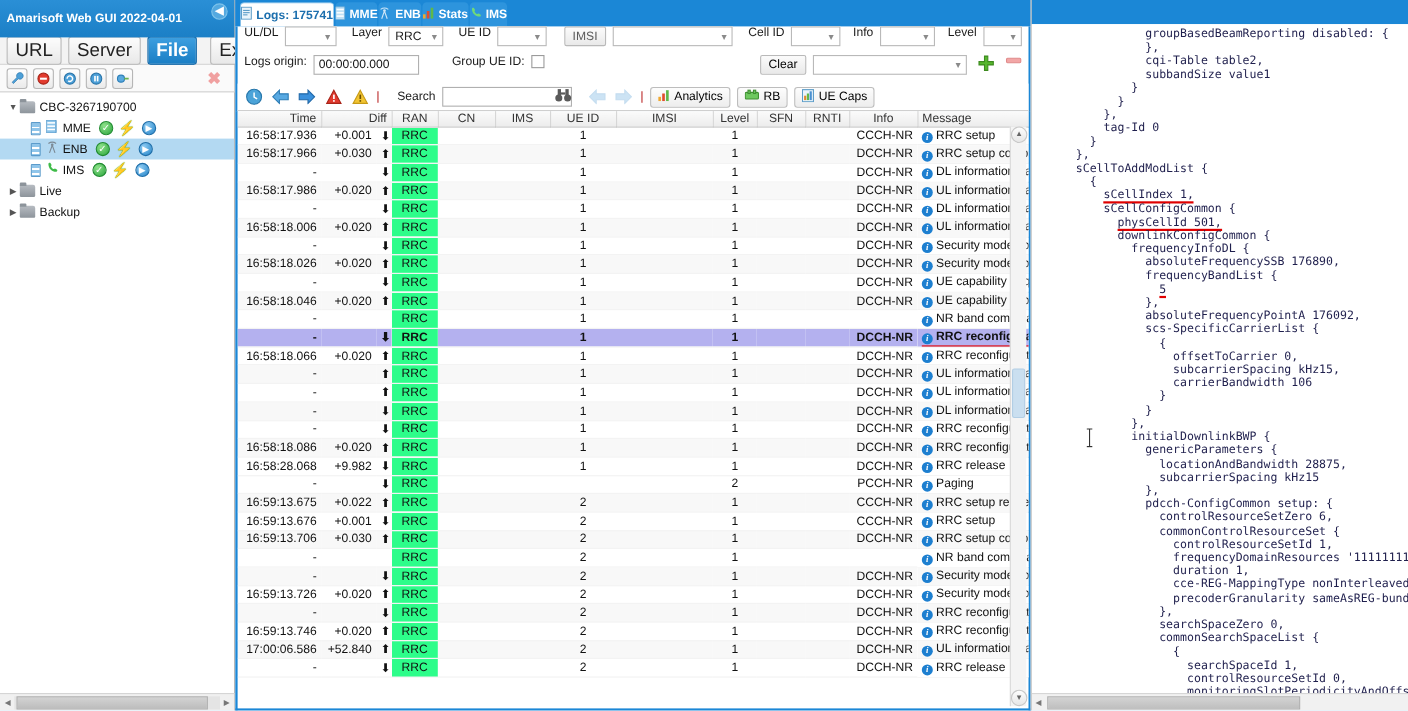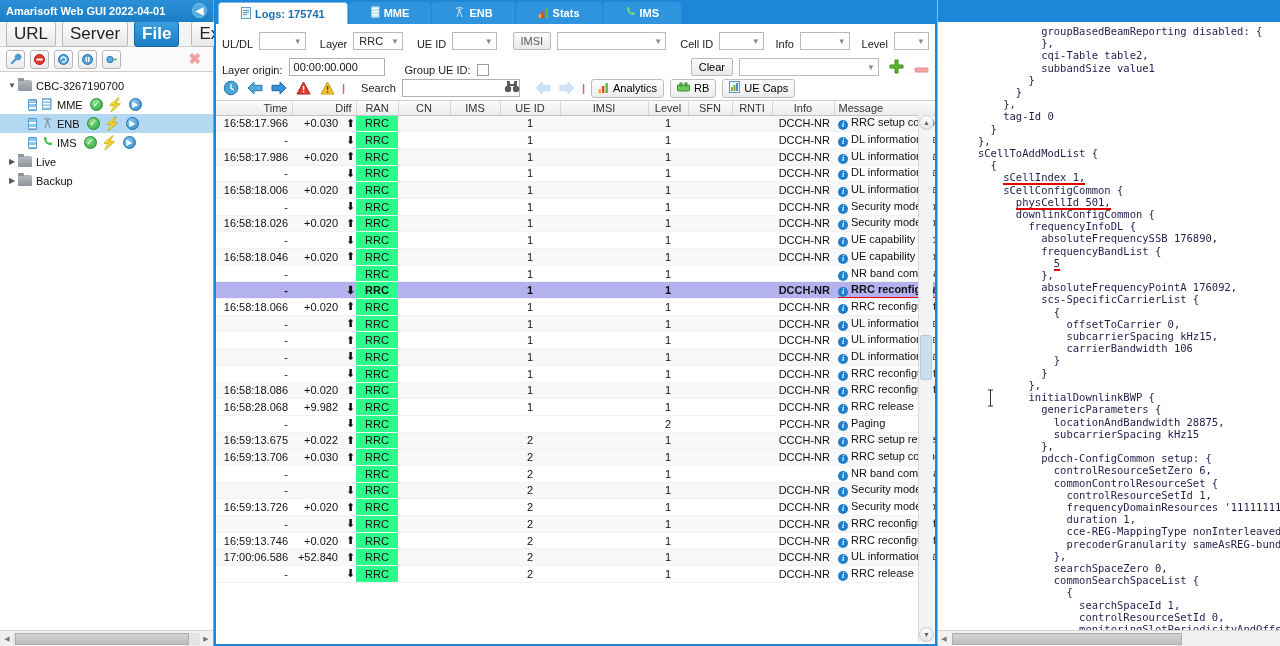--- a/index.html
+++ b/index.html
@@ -15,21 +15,21 @@
 
   
   #sidebar {
     width: 214px; height: 646px;
     background: #ffffff;
     border-right: 1px solid #9a9a9a;
     display: flex; flex-direction: column;
     position: relative;
   }
   .side-title {
-    height: 22px;
+    height: 34px;
     background: linear-gradient(to bottom, #2a8fd6 0%, #1b7fc6 100%);
     color: #ffffff;
     font-weight: bold;
     font-size: 11px;
     display: flex; align-items: center;
     padding: 0 6px;
     position: relative;
   }
   .side-title .collapse {
     position: absolute; right: 6px; top: 3px;
@@ -148,40 +148,40 @@
     background: #1b87d6;
     position: relative;
   }
   .tabbar {
     height: 24px; background: #1b87d6;
     display: flex; align-items: flex-end; padding-left: 4px; gap: 1px;
   }
   .tab {
     height: 22px;
     display: flex; align-items: center; gap: 4px;
-    padding: 0 22px;
+    padding: 0 0;
     font-size: 11px; font-weight: bold;
     color: #ffffff;
     border-radius: 4px 4px 0 0;
     cursor: pointer;
     background: #2d94dd;
   }
   .tab.active {
     background: #ffffff; color: #1c6fae;
     border: 1px solid #7fbde8; border-bottom: none;
   }
   .tab .ti { font-size: 10px; }
 
   .filterzone {
     background: #ffffff;
     border-left: 2px solid #1b87d6;
     border-right: 2px solid #1b87d6;
     padding: 0;
   }
-  .frow { display: flex; align-items: flex-end; height: 26px; padding: 0 6px; gap: 6px; }
+  .frow { display: flex; align-items: flex-start; height: 26px; padding: 0 6px; gap: 6px; }
   .flabel { font-size: 11px; color: #1a1a1a; white-space: nowrap; }
   .fsel {
     height: 18px; border: 1px solid #b9b9b9; background: #fff;
     display: flex; align-items: center; justify-content: space-between;
     padding: 0 3px 0 5px; font-size: 11px; color:#222; cursor: pointer;
   }
   .fsel .car { color:#8a8a8a; font-size: 8px; margin-left: 4px;}
   .txtinput {
     height: 18px; border: 1px solid #b0b0b0; background: #fff;
     font-size: 11px; padding: 0 4px; color:#111;
@@ -525,23 +525,23 @@
         </span>
 
         <span class="flabel" style="margin-left:6px">Level</span>
         <span class="fsel" style="width:43px">
           <span></span>
             <span class="car">▼</span>
         </span>
       </div>
 
       <div class="frow">
-        <span class="flabel">Layer origin:</span>
+        <span class="flabel">Logs origin:</span>
         <span class="txtinput" style="width:96px">00:00:00.000</span>
-        <span class="flabel" style="margin-left:14px">Group UE ID:</span>
+        <span class="flabel" style="margin-left:24px">Group UE ID:</span>
         <span class="cbox"></span>
 
         <span style="flex:1"></span>
 
         <span class="greybtn">Clear</span>
         <span class="fsel" style="width:140px">
           <span></span>
             <span class="car">▼</span>
         </span>
         <span style="margin-left:4px">
@@ -671,20 +671,35 @@
             <th class="c">UE ID</th>
             <th class="c">IMSI</th>
             <th class="c">Level</th>
             <th class="c">SFN</th>
             <th class="c">RNTI</th>
             <th class="c">Info</th>
             <th class="l">Message</th>
           </tr>
         </thead>
         <tbody id="logbody">
+            <tr class="odd">
+              <td class="time">16:58:17.936</td>
+              <td class="diff">+0.001</td>
+              <td class="arrowcell">⬇</td>
+              <td class="ran">RRC</td>
+              <td class="num"></td>
+              <td class="num"></td>
+              <td class="num">1</td>
+              <td class="num"></td>
+              <td class="num">1</td>
+              <td class="num"></td>
+              <td class="num"></td>
+              <td class="info">CCCH-NR</td>
+              <td class="msg"><span class="imark">i</span><span>RRC setup</span></td>
+            </tr>
             <tr class="even">
               <td class="time">16:58:17.966</td>
               <td class="diff">+0.030</td>
               <td class="arrowcell">⬆</td>
               <td class="ran">RRC</td>
               <td class="num"></td>
               <td class="num"></td>
               <td class="num">1</td>
               <td class="num"></td>
               <td class="num">1</td>
@@ -970,20 +985,35 @@
               <td class="ran">RRC</td>
               <td class="num"></td>
               <td class="num"></td>
               <td class="num">2</td>
               <td class="num"></td>
               <td class="num">1</td>
               <td class="num"></td>
               <td class="num"></td>
               <td class="info">CCCH-NR</td>
               <td class="msg"><span class="imark">i</span><span>RRC setup request</span></td>
+            </tr>
+            <tr class="odd">
+              <td class="time">16:59:13.676</td>
+              <td class="diff">+0.001</td>
+              <td class="arrowcell">⬇</td>
+              <td class="ran">RRC</td>
+              <td class="num"></td>
+              <td class="num"></td>
+              <td class="num">2</td>
+              <td class="num"></td>
+              <td class="num">1</td>
+              <td class="num"></td>
+              <td class="num"></td>
+              <td class="info">CCCH-NR</td>
+              <td class="msg"><span class="imark">i</span><span>RRC setup</span></td>
             </tr>
             <tr class="even">
               <td class="time">16:59:13.706</td>
               <td class="diff">+0.030</td>
               <td class="arrowcell">⬆</td>
               <td class="ran">RRC</td>
               <td class="num"></td>
               <td class="num"></td>
               <td class="num">2</td>
               <td class="num"></td>

